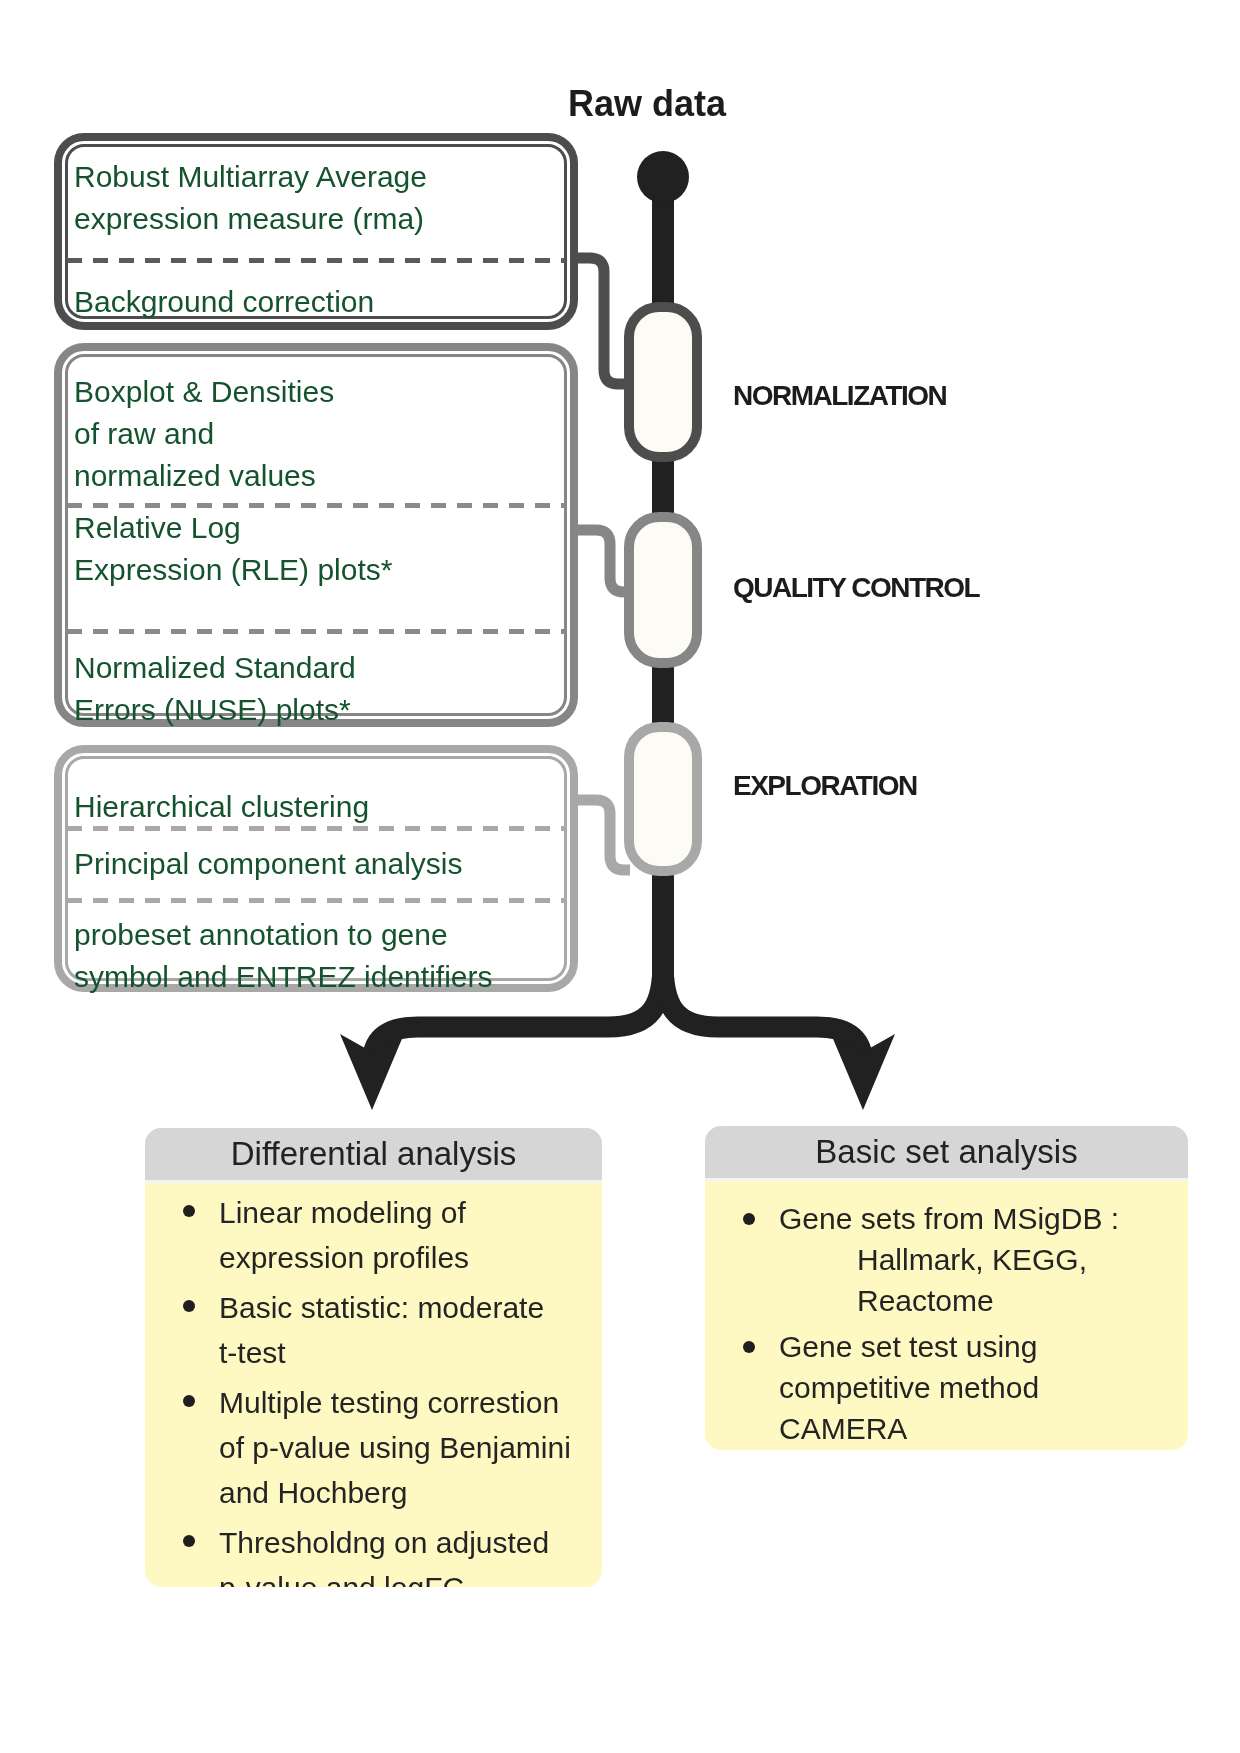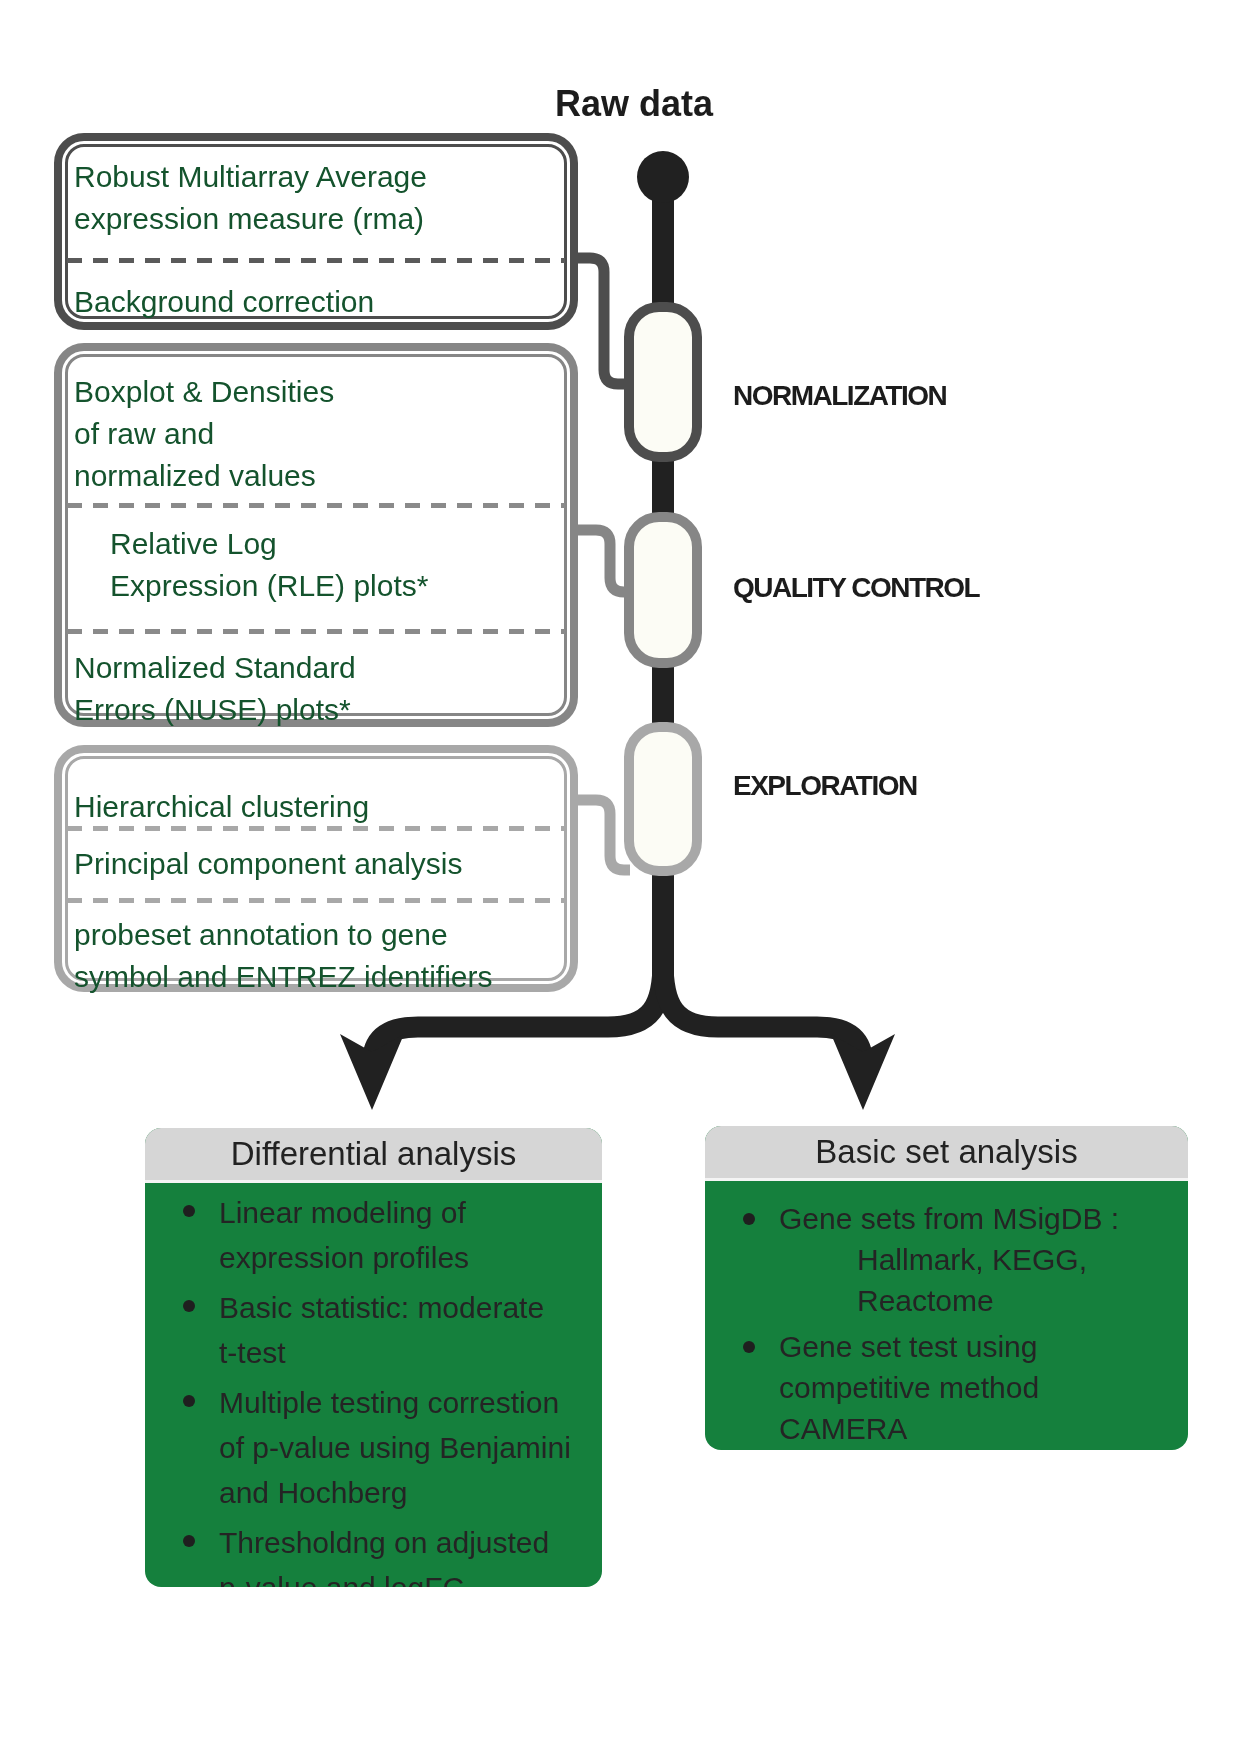--- a/index.html
+++ b/index.html
@@ -21,21 +21,21 @@
   .wline{white-space:nowrap;}
   .divider{position:absolute;left:5px;right:5px;height:5px;}
   .tier1-dash{background:repeating-linear-gradient(90deg,#5a5a5a 0 15px,transparent 15px 26px);}
   .tier2-dash{background:repeating-linear-gradient(90deg,#8a8a8a 0 15px,transparent 15px 26px);}
   .tier3-dash{background:repeating-linear-gradient(90deg,#a8a8a8 0 15px,transparent 15px 26px);}
   
   .raw-label{position:absolute;font-size:36px;font-weight:bold;color:#1c1c1c;white-space:nowrap;z-index:3;}
   .stage-label{position:absolute;font-size:28px;font-weight:bold;color:#1c1c1c;
     letter-spacing:-1.5px;line-height:47px;white-space:nowrap;z-index:3;}
   
-  .panel{position:absolute;background:#15803d;border-radius:16px;z-index:2;overflow:hidden;}
+  .panel{position:absolute;background:#fef9c3;border-radius:16px;z-index:2;overflow:hidden;}
   .panel-header{position:absolute;left:0;right:0;top:0;height:52px;background:#d6d6d6;}
   .panel-title{position:absolute;left:0;right:0;top:7px;text-align:center;
     font-size:33px;color:#222;white-space:nowrap;}
   .panel-sep{position:absolute;left:0;right:0;top:52px;height:3px;background:#f4f4f4;}
   .bullets{position:absolute;left:24px;right:10px;}
   .bullet-item{position:relative;padding-left:50px;font-size:30px;color:#242424;margin-bottom:5px;}
   .bullet-item .dot{position:absolute;left:14px;top:15px;width:12px;height:12px;
     border-radius:50%;background:#1f1f1f;}
   .lh45 .bullet-item{line-height:45px;}
   .lh41 .bullet-item{line-height:41px;}
@@ -61,21 +61,21 @@
     <rect x="629" y="517" width="68" height="146" rx="30" stroke-width="10" stroke="#868686" fill="#fcfcf5"></rect>
     <rect x="629" y="727" width="68" height="144" rx="30" stroke-width="10" stroke="#a8a8a8" fill="#fcfcf5"></rect>
 
     <path d="M663,962 C663,1005 652,1027 608,1027 L418,1027 C386,1027 372,1039 372,1066" fill="none" stroke-width="21" stroke="#212121"></path>
     <path d="M663,962 C663,1005 674,1027 718,1027 L817,1027 C849,1027 863,1039 863,1066" fill="none" stroke-width="21" stroke="#212121"></path>
 
     <polygon points="340,1034 372,1052 404,1034 372,1110" fill="#212121"></polygon>
     <polygon points="831,1034 863,1052 895,1034 863,1110" fill="#212121"></polygon>
   </svg>
 
-  <div class="raw-label" style="left:555px;top:83px;text-align:center;">Raw data</div>
+  <div class="raw-label" style="left:568px;top:83px;text-align:center;">Raw data</div>
 
   <div class="stage-label" style="left:733px;top:372px;">NORMALIZATION</div>
   <div class="stage-label" style="left:733px;top:564px;">QUALITY CONTROL</div>
   <div class="stage-label" style="left:733px;top:762px;">
     <div>EXPLORATION</div>
   </div>
 
   <div class="wbox tier1" style="left:54px;top:133px;width:524px;height:197px;">
     <div class="inner-line"></div>
     <div class="wsection" style="top:15px;">
@@ -89,21 +89,21 @@
   </div>
 
   <div class="wbox tier2" style="left:54px;top:343px;width:524px;height:384px;">
     <div class="inner-line"></div>
     <div class="wsection" style="top:20px;">
       <div class="wline">Boxplot &amp; Densities</div>
       <div class="wline">of raw and</div>
       <div class="wline">normalized values</div>
     </div>
     <div class="divider tier2-dash" style="top:152px;"></div>
-    <div class="wsection" style="top:172px;margin-left:36px;">
+    <div class="wsection" style="top:156px;">
       <div class="wline">Relative Log</div>
       <div class="wline">Expression (RLE) plots*</div>
     </div>
     <div class="divider tier2-dash" style="top:278px;"></div>
     <div class="wsection" style="top:296px;">
       <div class="wline">Normalized Standard</div>
       <div class="wline">Errors (NUSE) plots*</div>
     </div>
   </div>
 

